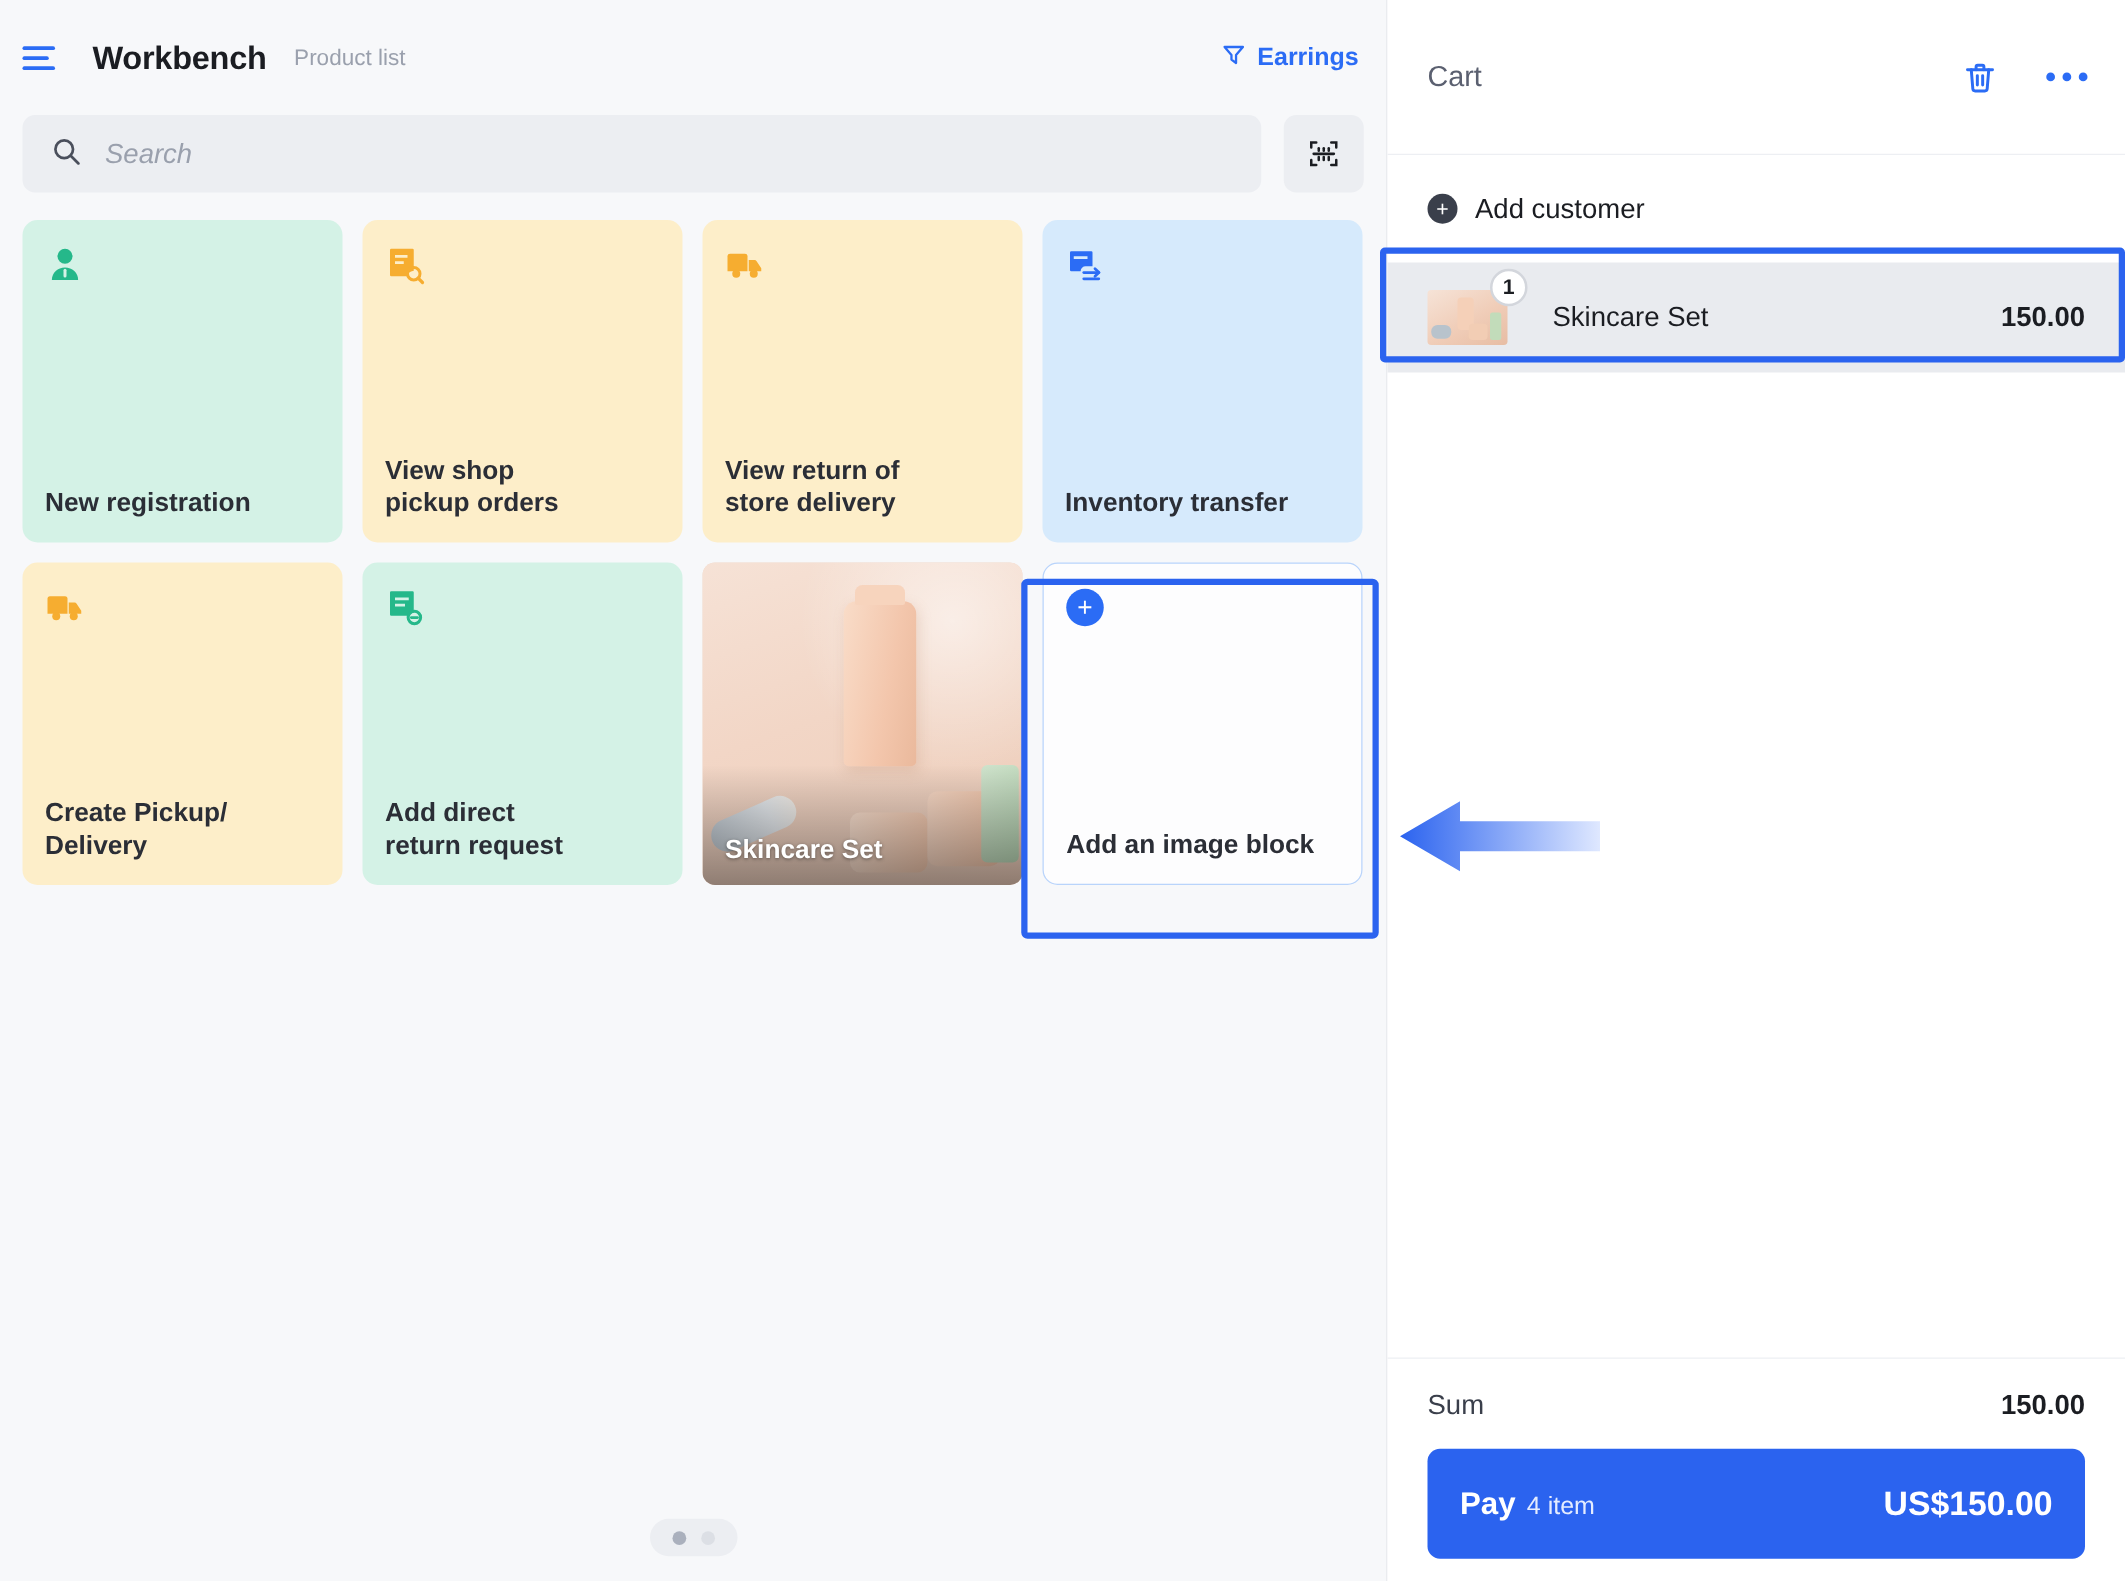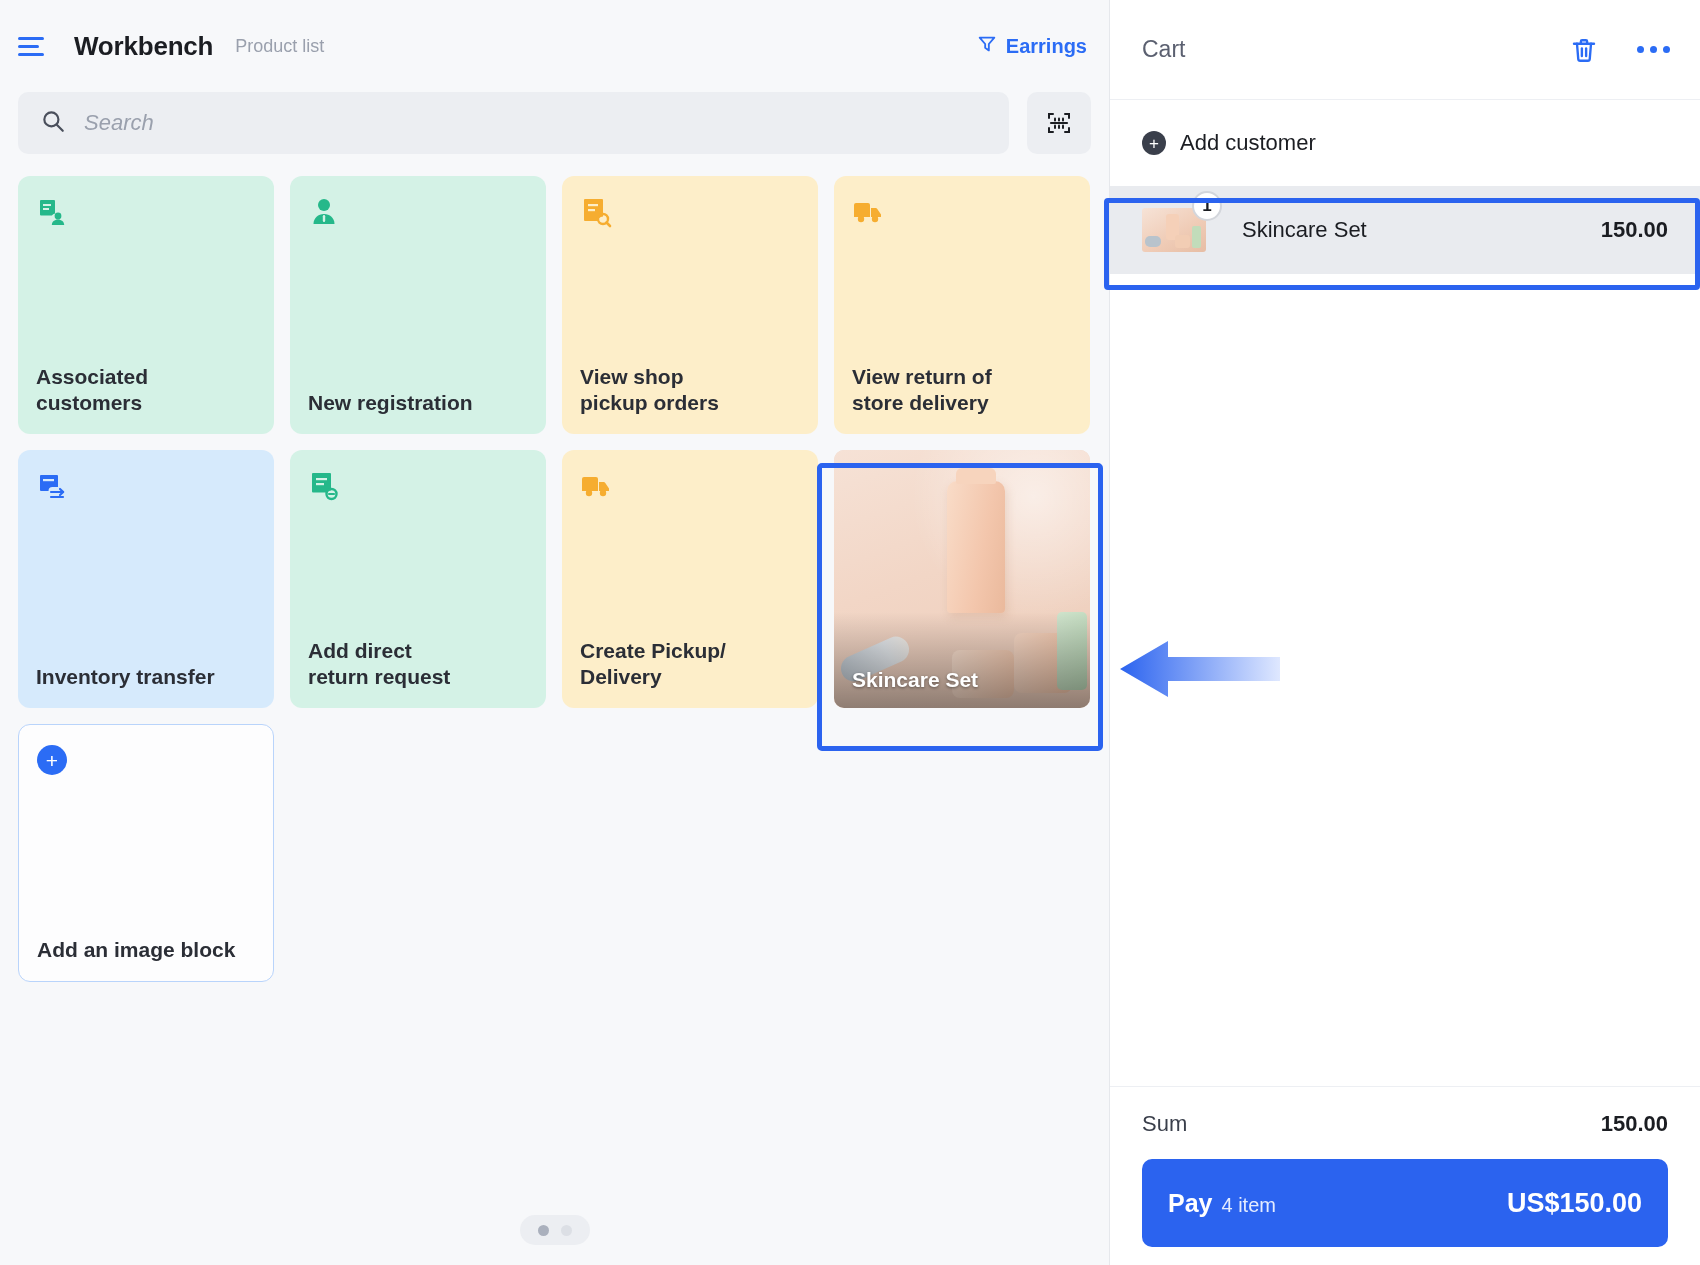--- a/index.html
+++ b/index.html
@@ -304,21 +304,21 @@
   .cart-panel {
     width: 590px;
     height: 1265px;
     background: #ffffff;
     display: flex;
     flex-direction: column;
     position: relative;
   }
 
   .cart-head {
-    height: 100px;
+    height: 124px;
     display: flex;
     align-items: center;
     padding: 0 30px 0 32px;
     border-bottom: 1px solid #edeff3;
     flex-shrink: 0;
   }
   .cart-title {
     font-size: 23px;
     color: #5b6070;
   }
@@ -528,32 +528,20 @@
           <line x1="20" y1="11.5" x2="20" y2="13.5"></line>
           <line x1="12" y1="18.5" x2="12" y2="21"></line>
           <line x1="16" y1="18.5" x2="16" y2="21"></line>
           <line x1="20" y1="18.5" x2="20" y2="21"></line>
         </svg>
       </div>
     </div>
 
     <div class="grid">
 
-      <div class="tile tile-green">
-        <span class="tile-icon">
-          <svg width="32" height="32" viewBox="0 0 32 32" fill="#25b88a">
-            <path d="M5 4h13a1 1 0 0 1 1 1v12.5a8 8 0 0 0-3.2 2.1H5a1 1 0 0 1-1-1V5a1 1 0 0 1 1-1z"></path>
-            <rect x="7" y="8" width="8" height="2" fill="#d4f2e6"></rect>
-            <rect x="7" y="12" width="6" height="2" fill="#d4f2e6"></rect>
-            <circle cx="22" cy="20" r="3.4"></circle>
-            <path d="M15.8 29c0-3.4 2.8-5.6 6.2-5.6s6.2 2.2 6.2 5.6z"></path>
-          </svg>
-        </span>
-        <div class="tile-label">Associated customers</div>
-      </div>
 
       <div class="tile tile-green">
         <span class="tile-icon">
           <svg width="32" height="32" viewBox="0 0 32 32" fill="#25b88a">
             <circle cx="16" cy="9" r="6"></circle>
             <path d="M5.5 28c0-6 4.7-10 10.5-10s10.5 4 10.5 10z"></path>
             <rect x="14.8" y="19" width="2.4" height="7" rx="1.2" fill="#d4f2e6"></rect>
           </svg>
         </span>
         <div class="tile-label">New registration</div>
@@ -592,45 +580,45 @@
             <path d="M5 5h16a1 1 0 0 1 1 1v11h-5.5a4 4 0 0 0-4 4H5a1 1 0 0 1-1-1V6a1 1 0 0 1 1-1z"></path>
             <rect x="7" y="9" width="11" height="2.2" fill="#d6eafc"></rect>
             <path d="M15 22h12" stroke="#2b6cf5" stroke-width="2.2" fill="none" stroke-linecap="round"></path>
             <path d="M24 19l3.2 3-3.2 3" stroke="#2b6cf5" stroke-width="2.2" fill="none" stroke-linecap="round" stroke-linejoin="round"></path>
             <path d="M27 27H15" stroke="#2b6cf5" stroke-width="2.2" fill="none" stroke-linecap="round"></path>
           </svg>
         </span>
         <div class="tile-label">Inventory transfer</div>
       </div>
 
+      <div class="tile tile-yellow">
+        <span class="tile-icon">
+          <svg width="32" height="32" viewBox="0 0 32 32" fill="#f6ad30">
+            <path d="M2 9a2 2 0 0 1 2-2h12a2 2 0 0 1 2 2v12H2z"></path>
+            <path d="M19 12h4.6a2 2 0 0 1 1.7.9L29 18.5V21H19z"></path>
+            <circle cx="9" cy="23" r="3.2"></circle>
+            <circle cx="23" cy="23" r="3.2"></circle>
+          </svg>
+        </span>
+        <div class="tile-label">Create Pickup/
+Delivery</div>
+      </div>
+
       <div class="tile tile-green">
         <span class="tile-icon">
           <svg width="32" height="32" viewBox="0 0 32 32" fill="#25b88a">
             <path d="M5 3h17a1 1 0 0 1 1 1v16.2a7 7 0 0 0-4.6 2.3H5a1 1 0 0 1-1-1V4a1 1 0 0 1 1-1z"></path>
             <rect x="8" y="8" width="11" height="2.2" fill="#d4f2e6"></rect>
             <rect x="8" y="13" width="8" height="2.2" fill="#d4f2e6"></rect>
             <circle cx="23.5" cy="24" r="5" fill="none" stroke="#25b88a" stroke-width="2.4"></circle>
             <line x1="21" y1="24" x2="26" y2="24" stroke="#25b88a" stroke-width="2.2" stroke-linecap="round"></line>
           </svg>
         </span>
         <div class="tile-label">Add direct
 return request</div>
-      </div>
-
-      <div class="tile tile-yellow">
-        <span class="tile-icon">
-          <svg width="32" height="32" viewBox="0 0 32 32" fill="#f6ad30">
-            <path d="M2 9a2 2 0 0 1 2-2h12a2 2 0 0 1 2 2v12H2z"></path>
-            <path d="M19 12h4.6a2 2 0 0 1 1.7.9L29 18.5V21H19z"></path>
-            <circle cx="9" cy="23" r="3.2"></circle>
-            <circle cx="23" cy="23" r="3.2"></circle>
-          </svg>
-        </span>
-        <div class="tile-label">Create Pickup/
-Delivery</div>
       </div>
 
       <div class="tile tile-image">
         <div class="photo">
           <div class="bottle"></div>
           <div class="jar1"></div>
           <div class="jar2"></div>
           <div class="dropper"></div>
           <div class="greenbottle"></div>
         </div>

